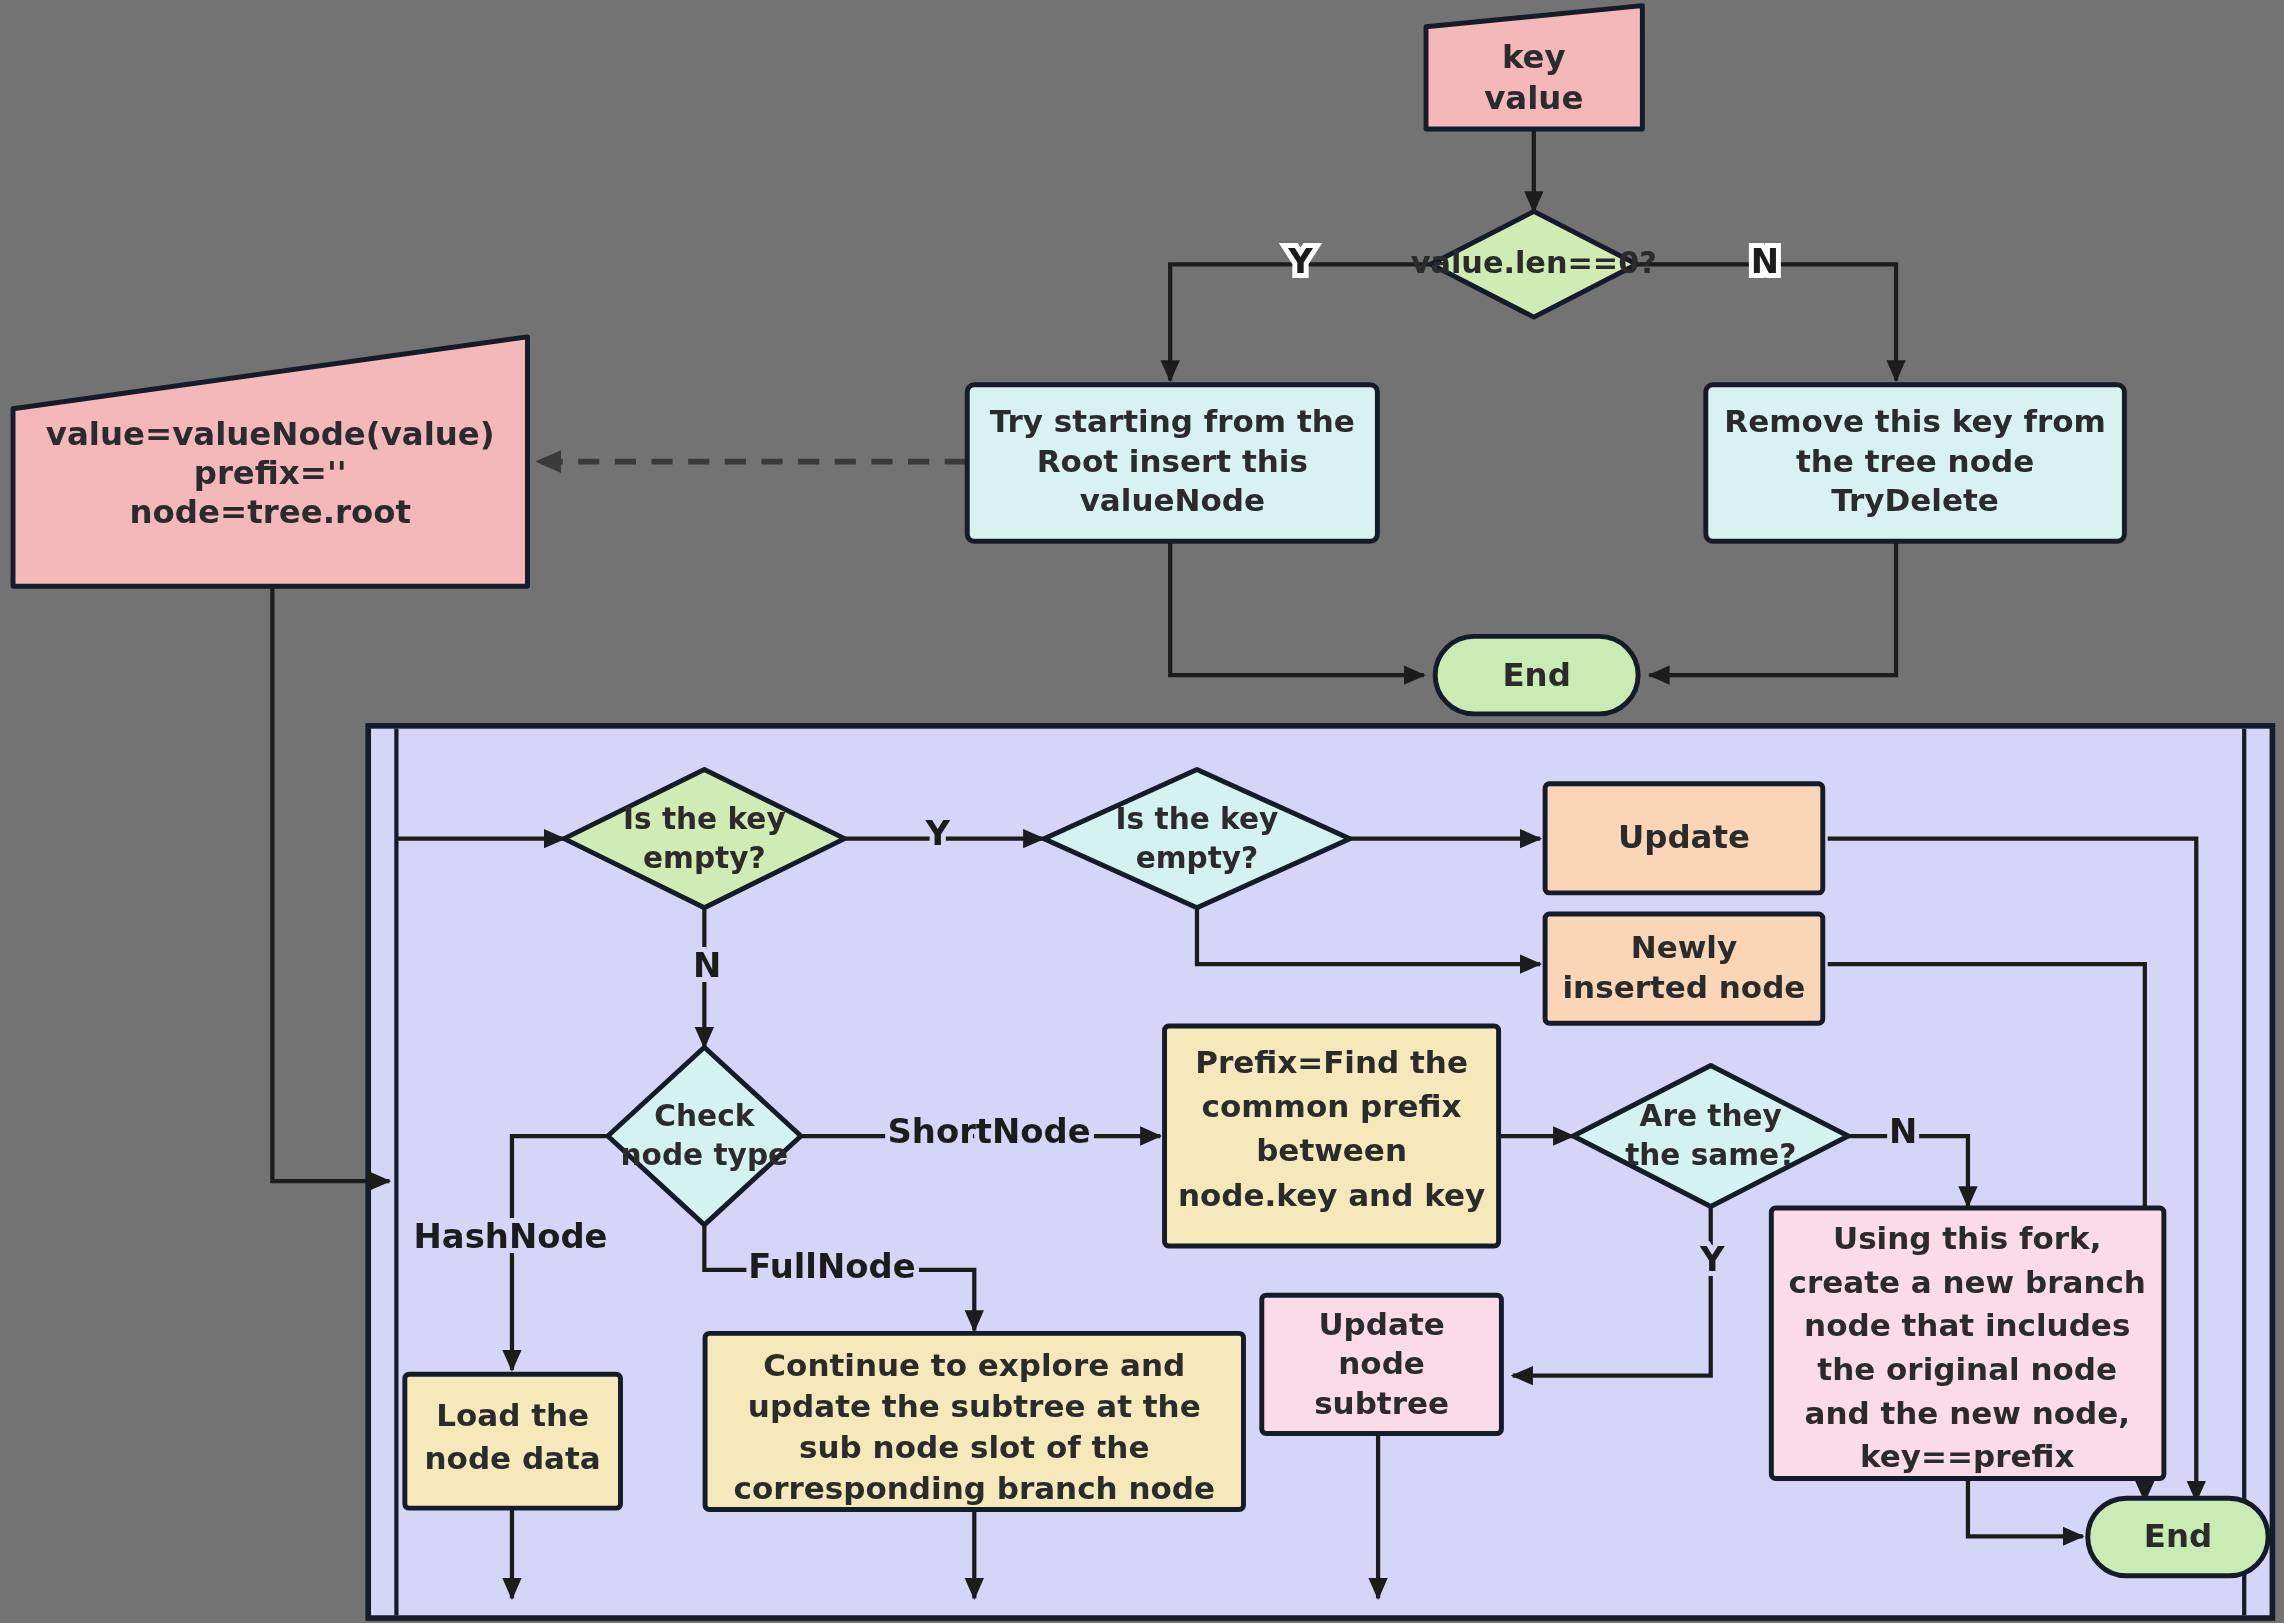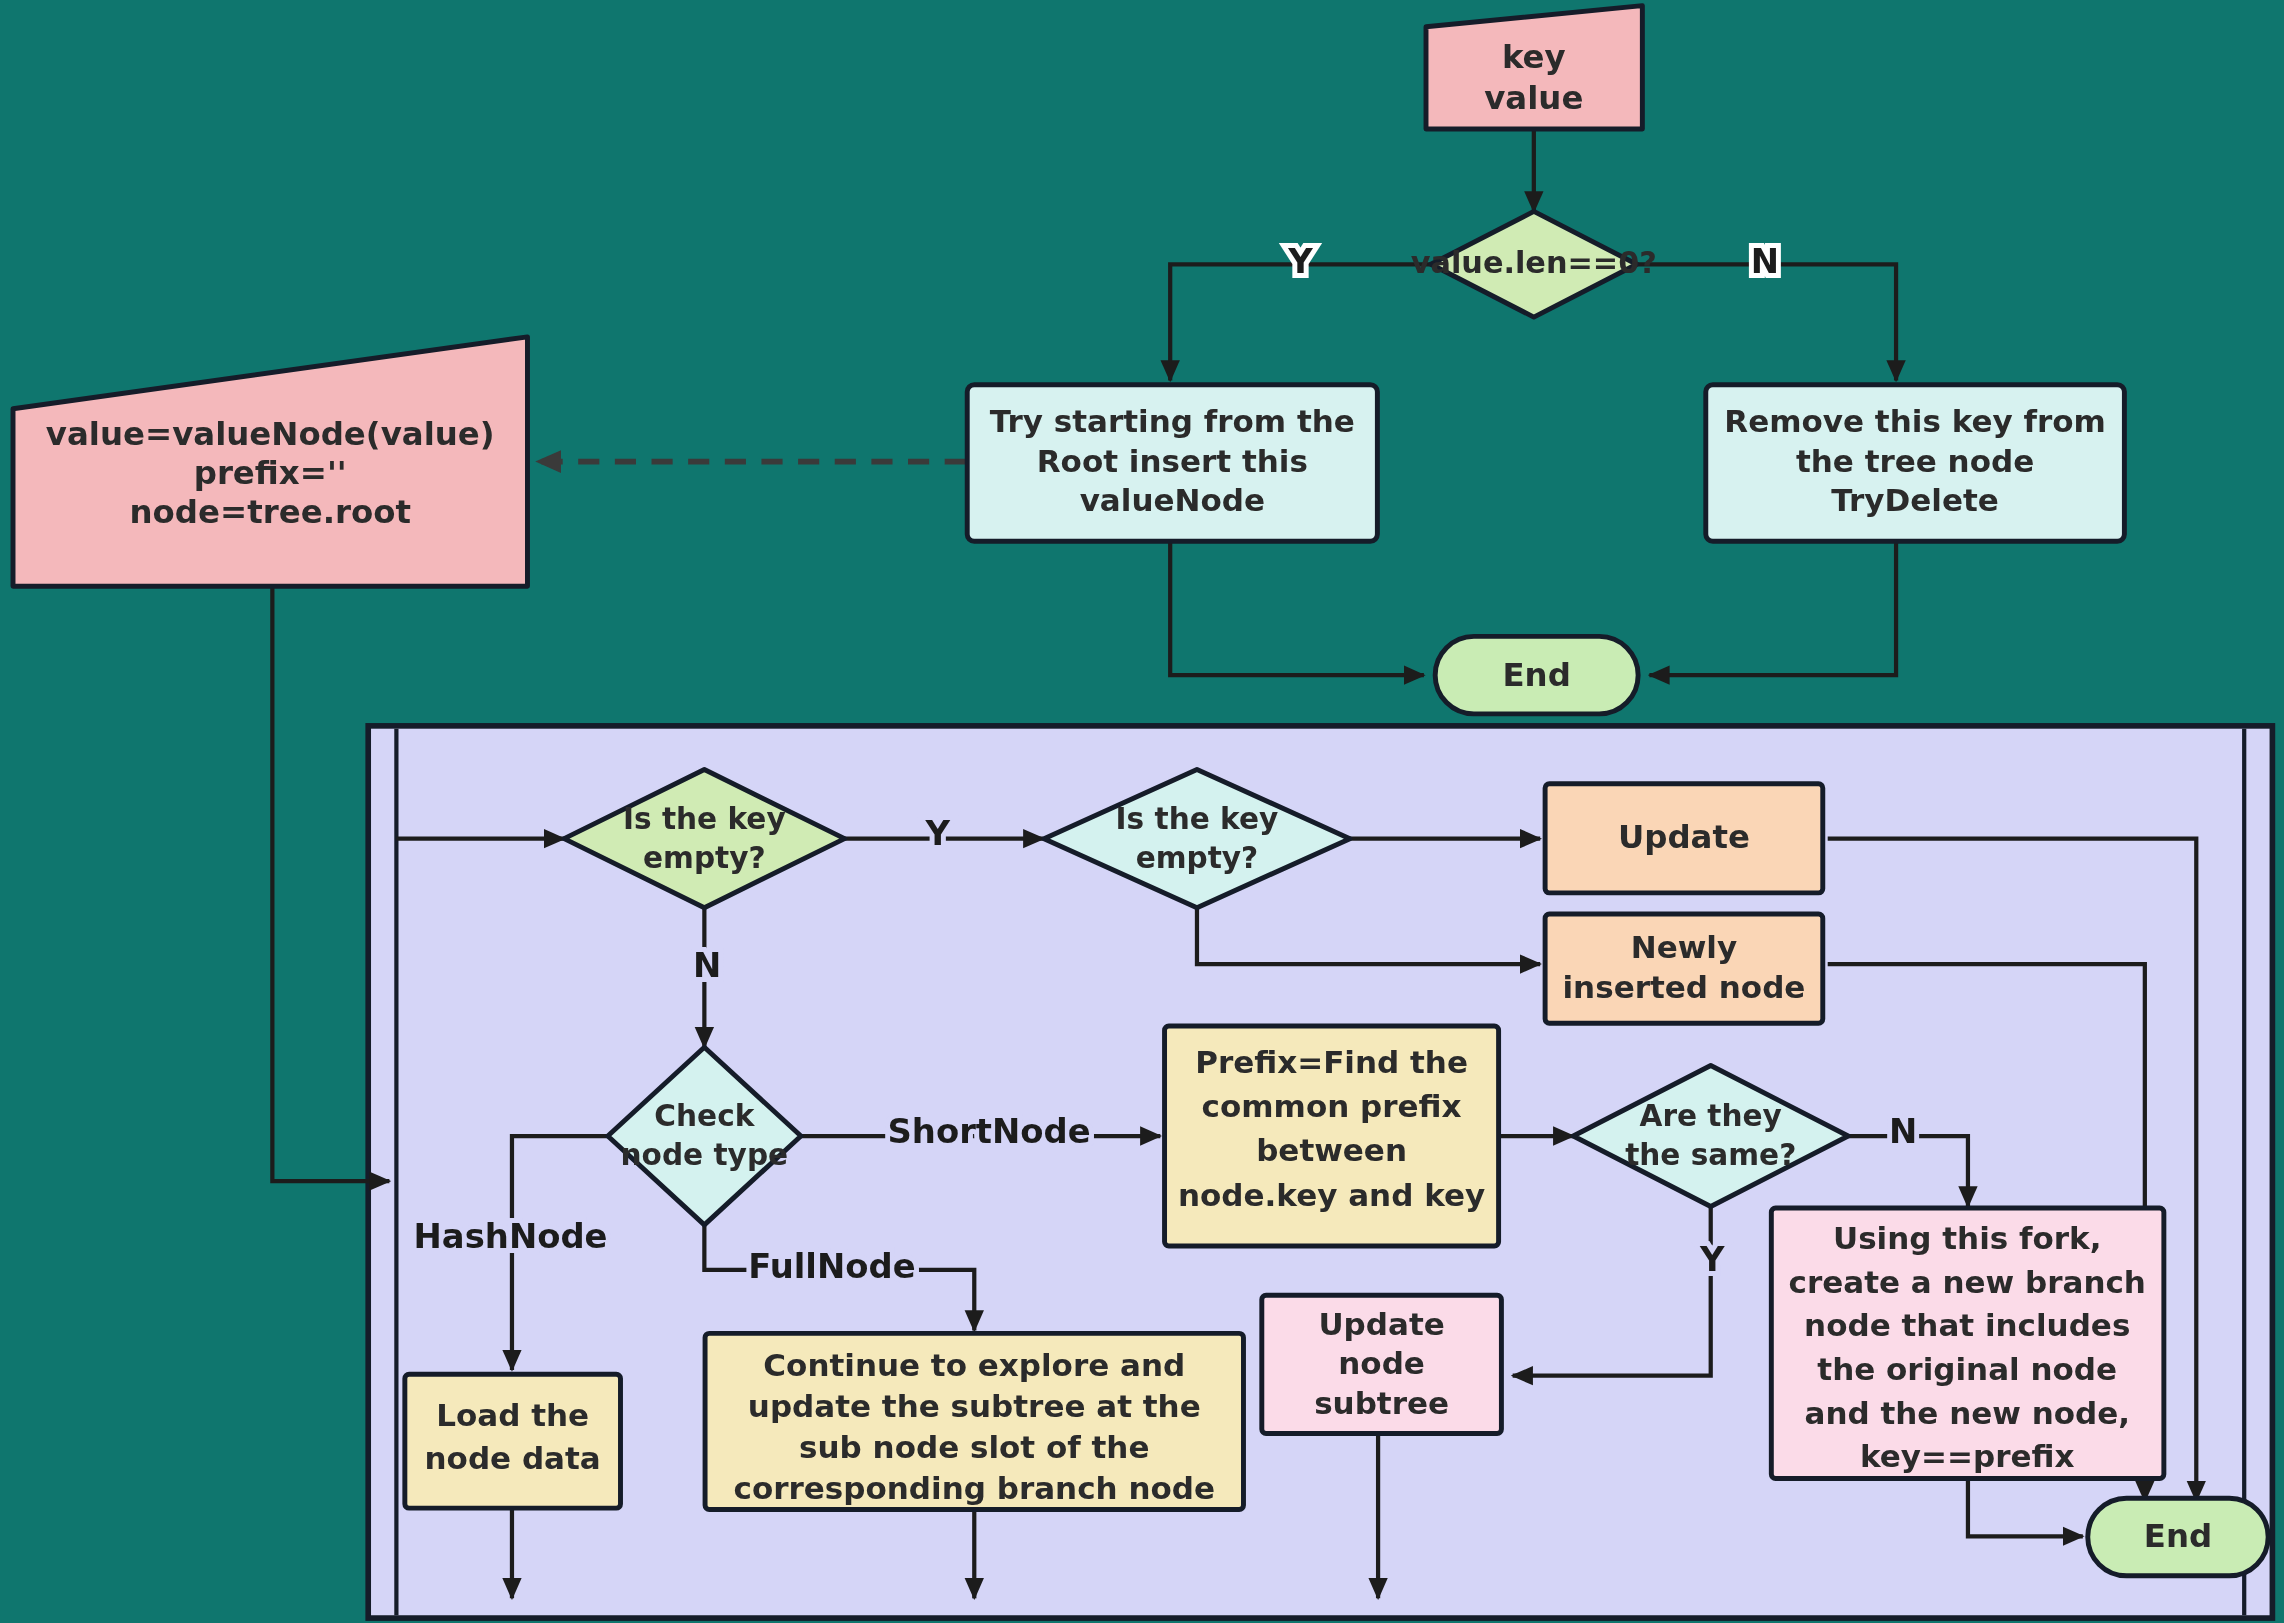--- a/index.html
+++ b/index.html
@@ -1,18 +1,18 @@
 <!DOCTYPE html>
 <html style="font-size:11.3px"><head>
 <meta charset="utf-8">
 <style>
   html,body{margin:0;padding:0;background:#ffffff;}
   body{width:2284px;height:1623px;overflow:hidden;
        font-family:"DejaVu Sans","Liberation Sans",sans-serif;}
-  #stage{position:relative;width:2284px;height:1623px;background:#0f766e;}
+  #stage{position:relative;width:2284px;height:1623px;background:#737373;}
   svg#flow{position:absolute;left:0;top:0;width:2284px;height:1623px;display:block;}
   .nodetxt{font-family:"DejaVu Sans","Liberation Sans",sans-serif;
            font-weight:bold;fill:#2b2b2b;text-anchor:middle;dominant-baseline:middle;}
   .edgelbl{font-family:"DejaVu Sans","Liberation Sans",sans-serif;
            font-weight:bold;fill:#1c1c1c;text-anchor:middle;dominant-baseline:middle;}
   .shape{stroke:#151c29;stroke-width:7;stroke-linejoin:round;}
   .ln{stroke:#1c1c1c;stroke-width:6;fill:none;}
   .ln-dash{stroke:#3a3a3a;stroke-width:8;fill:none;stroke-dasharray:30 22;}
   .panel{fill:#d5d5f7;stroke:#151c29;stroke-width:8;}
   .panel-inner{stroke:#151c29;stroke-width:6;fill:none;}

